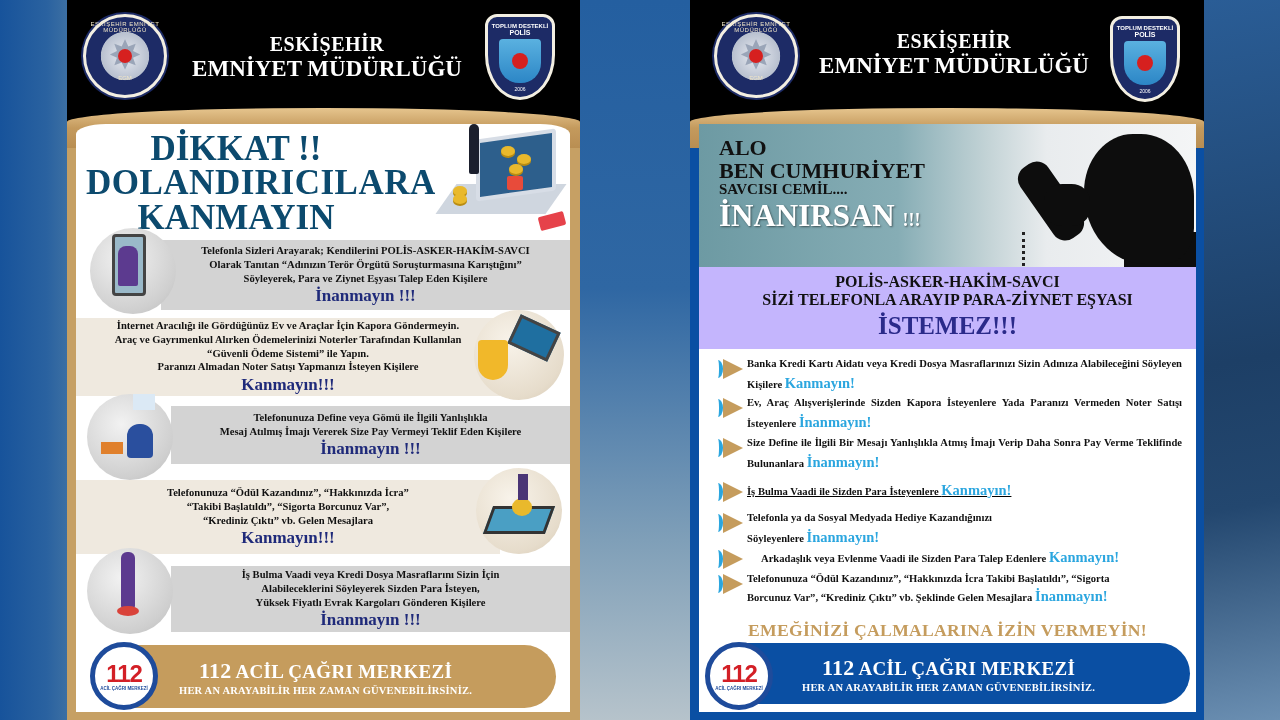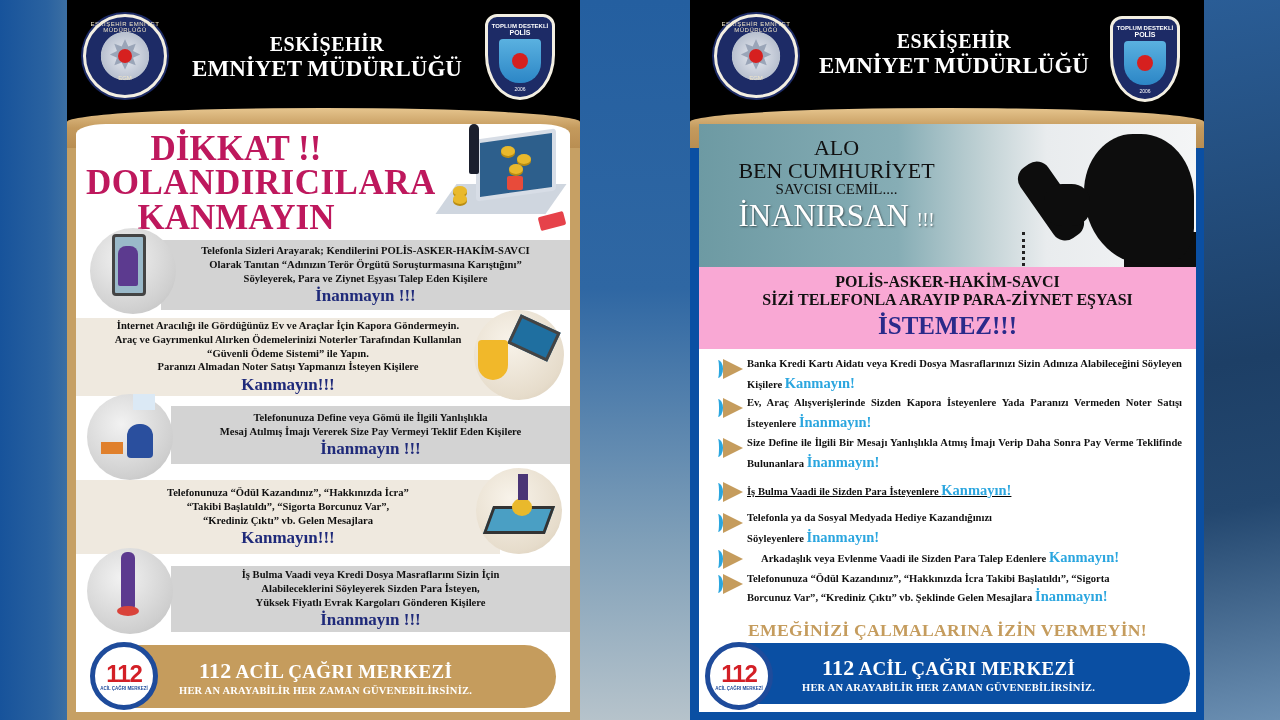--- a/index.html
+++ b/index.html
@@ -83,21 +83,21 @@
   }
 
   
   #poster-left { left: 67px; width: 513px; background: #c6a064; }
   #poster-left .content-frame {
     position: absolute; left: 9px; right: 10px; top: 124px; bottom: 8px;
     background: #fff; border-top-left-radius: 30px 10px; border-top-right-radius: 30px 10px;
   }
   .dikkat {
     position: absolute; left: 10px; top: 8px; width: 300px; text-align: center;
-    color: #be185d; font-weight: bold; line-height: 0.98;
+    color: #0c4a6e; font-weight: bold; line-height: 0.98;
   }
   .dikkat .a { font-size: 35px; }
   .dikkat .b { font-size: 35px; letter-spacing: 0.5px; }
   .dikkat .c { font-size: 35px; }
 
   .hero-illu {
     position: absolute; left: 345px; top: 0; width: 150px; height: 110px;
   }
   .hero-illu .screen {
     position: absolute; left: 55px; top: 10px; width: 80px; height: 62px;
@@ -151,22 +151,22 @@
   #poster-right .content-frame {
     position: absolute; left: 9px; right: 8px; top: 124px; bottom: 8px;
     background: #fff;
   }
   .alo-hero {
     position: absolute; left: 0; right: 0; top: 0; height: 143px;
     background: linear-gradient(90deg, #6d9aa3 0%, #86adb5 40%, #c3d3d6 58%, #e9ecee 70%, #f4f5f6 100%);
     overflow: hidden;
   }
   .alo-text {
-    position: absolute; left: 20px; top: 12px; width: 235px; text-align: center;
-    color: #111; font-weight: normal; line-height: 1.05;
+    position: absolute; left: 20px; top: 12px; width: 235px; text-align: left;
+    color: #111; font-weight: bold; line-height: 1.05;
   }
   .alo-text .a { font-size: 22px; }
   .alo-text .b { font-size: 22px; }
   .alo-text .c { font-size: 15px; }
   .alo-text .d { font-size: 31px; color: #fff; text-shadow: 1px 1px 2px rgba(0,0,0,0.5); margin-top: 2px; }
   .alo-text .d small { font-size: 18px; }
   .silhouette { position: absolute; left: 305px; top: 8px; width: 200px; height: 140px; }
   .silhouette .head {
     position: absolute; left: 80px; top: 2px; width: 110px; height: 130px;
     background: #0d0d0d; border-radius: 48% 52% 30% 60%;
@@ -174,21 +174,21 @@
   .silhouette .neck { position: absolute; left: 120px; top: 100px; width: 80px; height: 50px; background: #0d0d0d; }
   .silhouette .phone {
     position: absolute; left: 30px; top: 26px; width: 34px; height: 86px; background: #0d0d0d;
     border-radius: 14px; transform: rotate(-35deg);
   }
   .silhouette .hand { position: absolute; left: 40px; top: 52px; width: 46px; height: 42px; background: #0d0d0d; border-radius: 40%; }
   .silhouette .cord { position: absolute; left: 18px; top: 100px; width: 4px; height: 40px; border-left: 3px dotted #222; }
 
   .istemez {
     position: absolute; left: 0; right: 0; top: 143px; height: 82px;
-    background: #f9a8d4; text-align: center; font-weight: bold; color: #111;
+    background: #c4b5fd; text-align: center; font-weight: bold; color: #111;
   }
   .istemez .l1 { font-size: 16px; margin-top: 6px; line-height: 1.15; }
   .istemez .l2 { font-size: 16px; line-height: 1.15; }
   .istemez .l3 { font-size: 25px; color: #2a2a8a; line-height: 1.25; }
 
   .r-list { position: absolute; left: 14px; right: 14px; top: 232px; }
   .r-item { position: absolute; left: 0; right: 0; display: flex; align-items: flex-start; }
   .chev {
     position: relative; width: 34px; height: 22px; flex: 0 0 34px; margin-top: 2px;
   }

